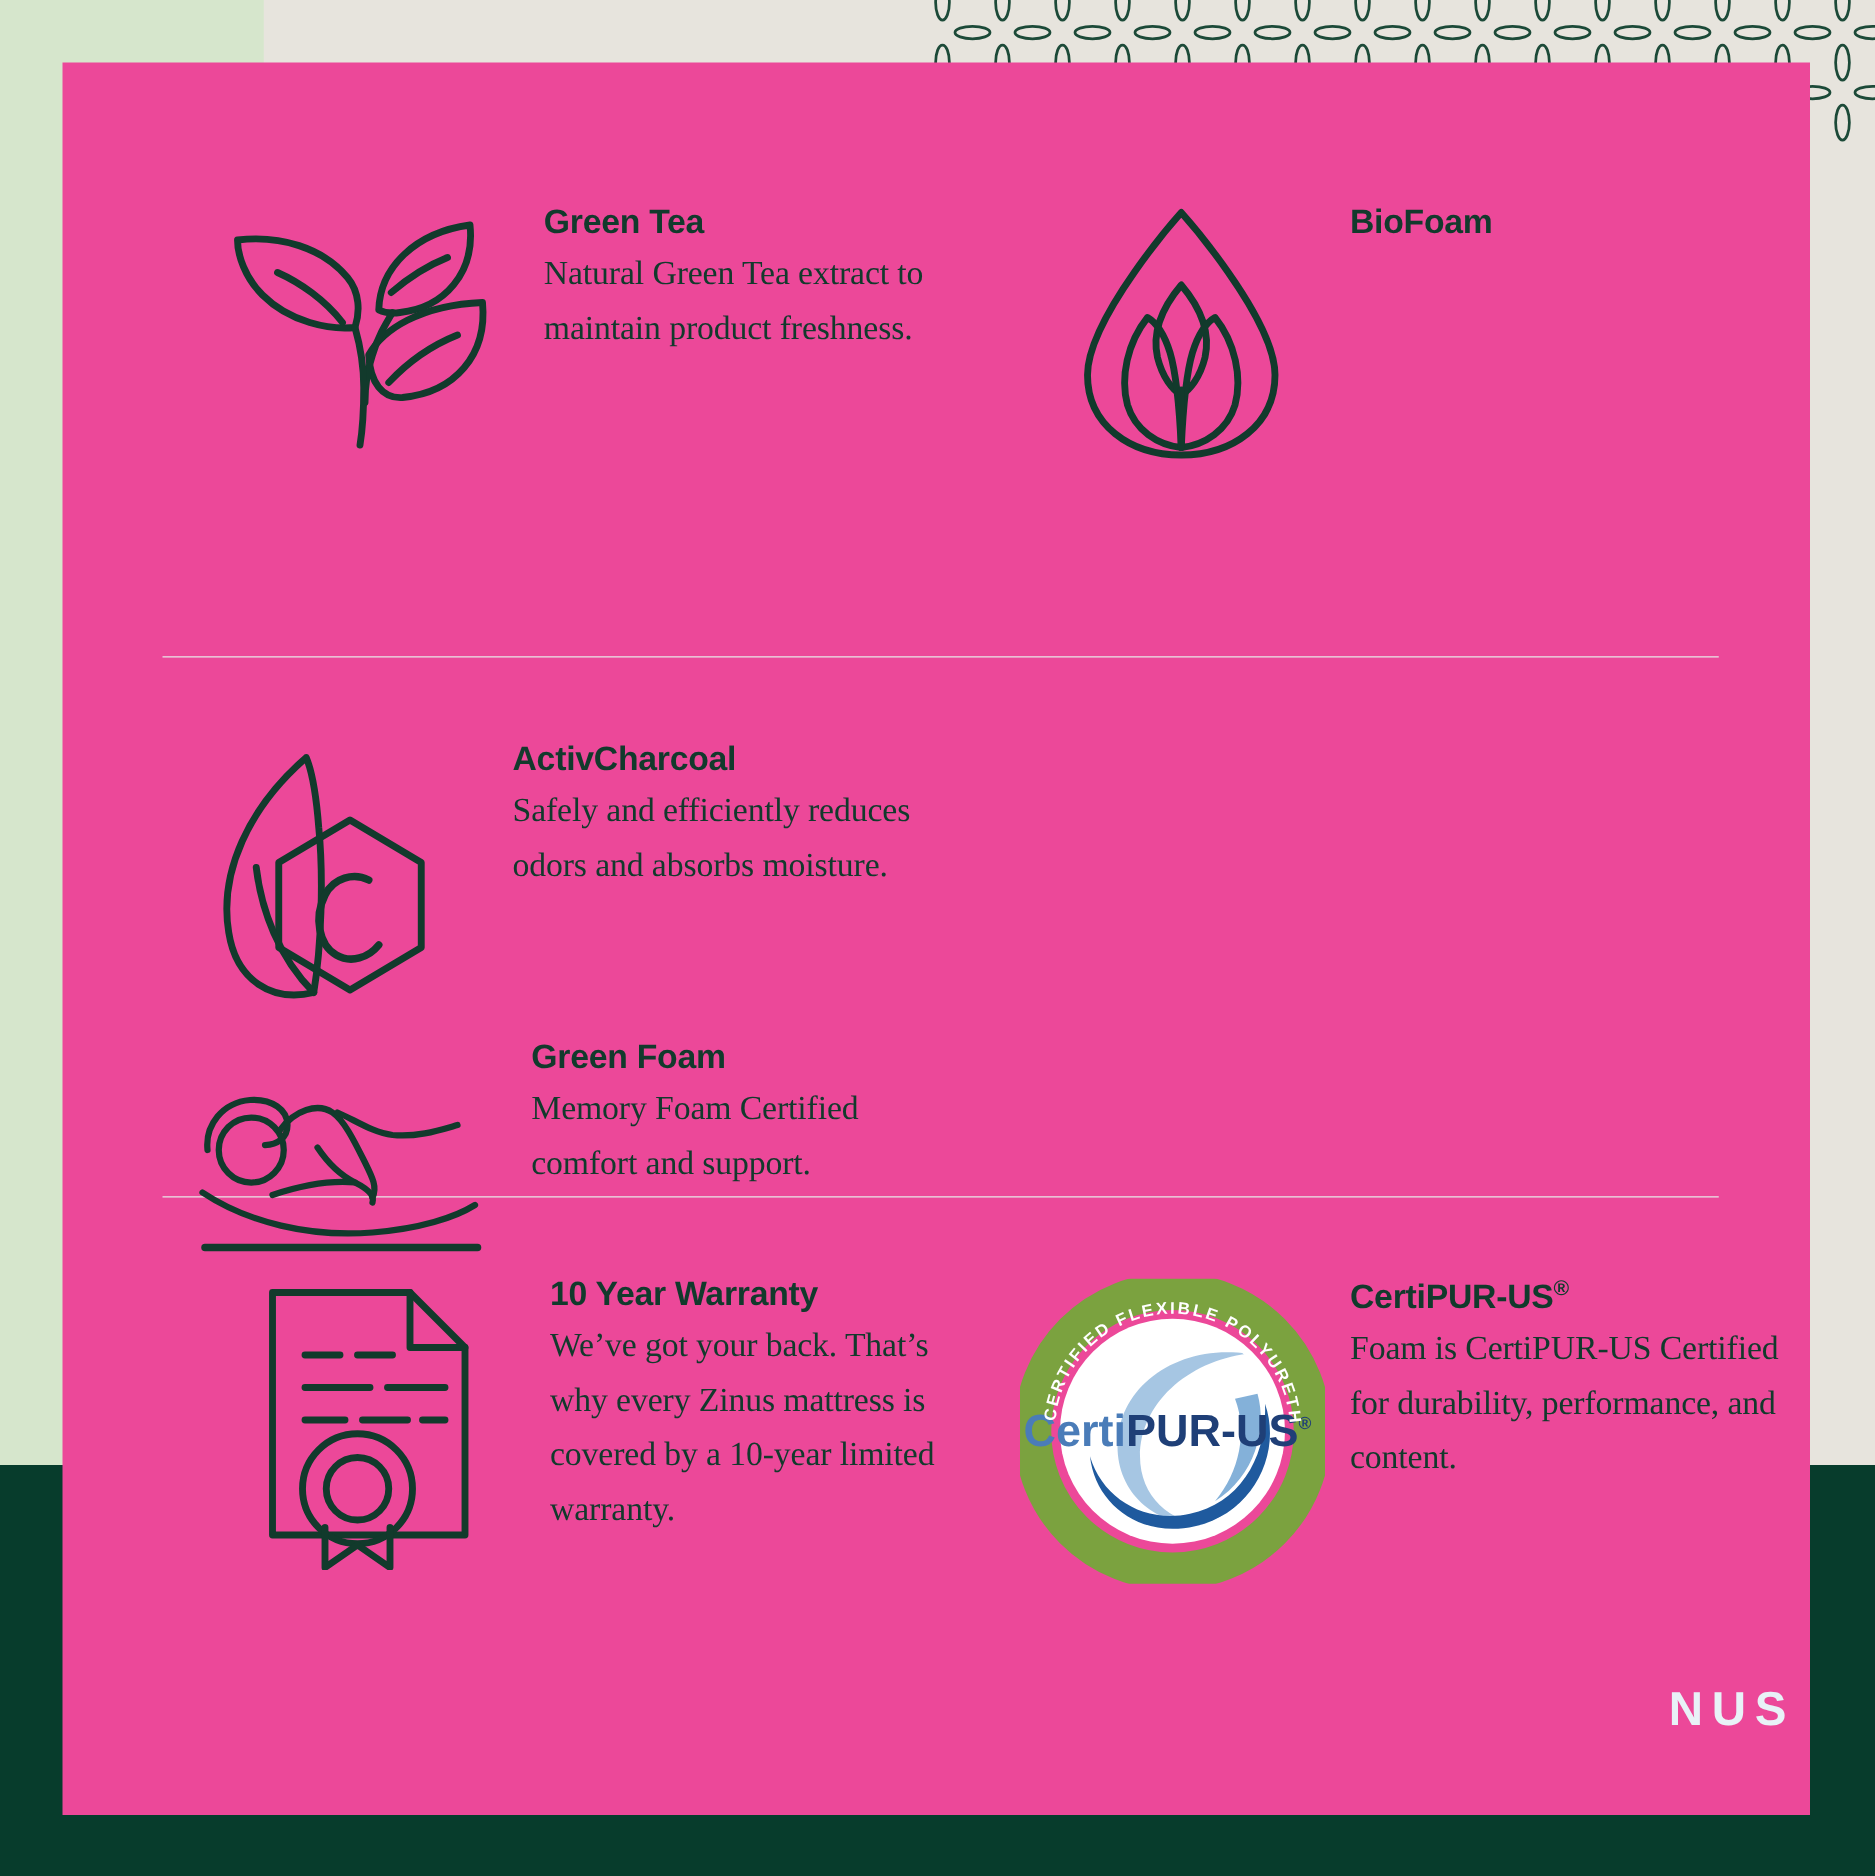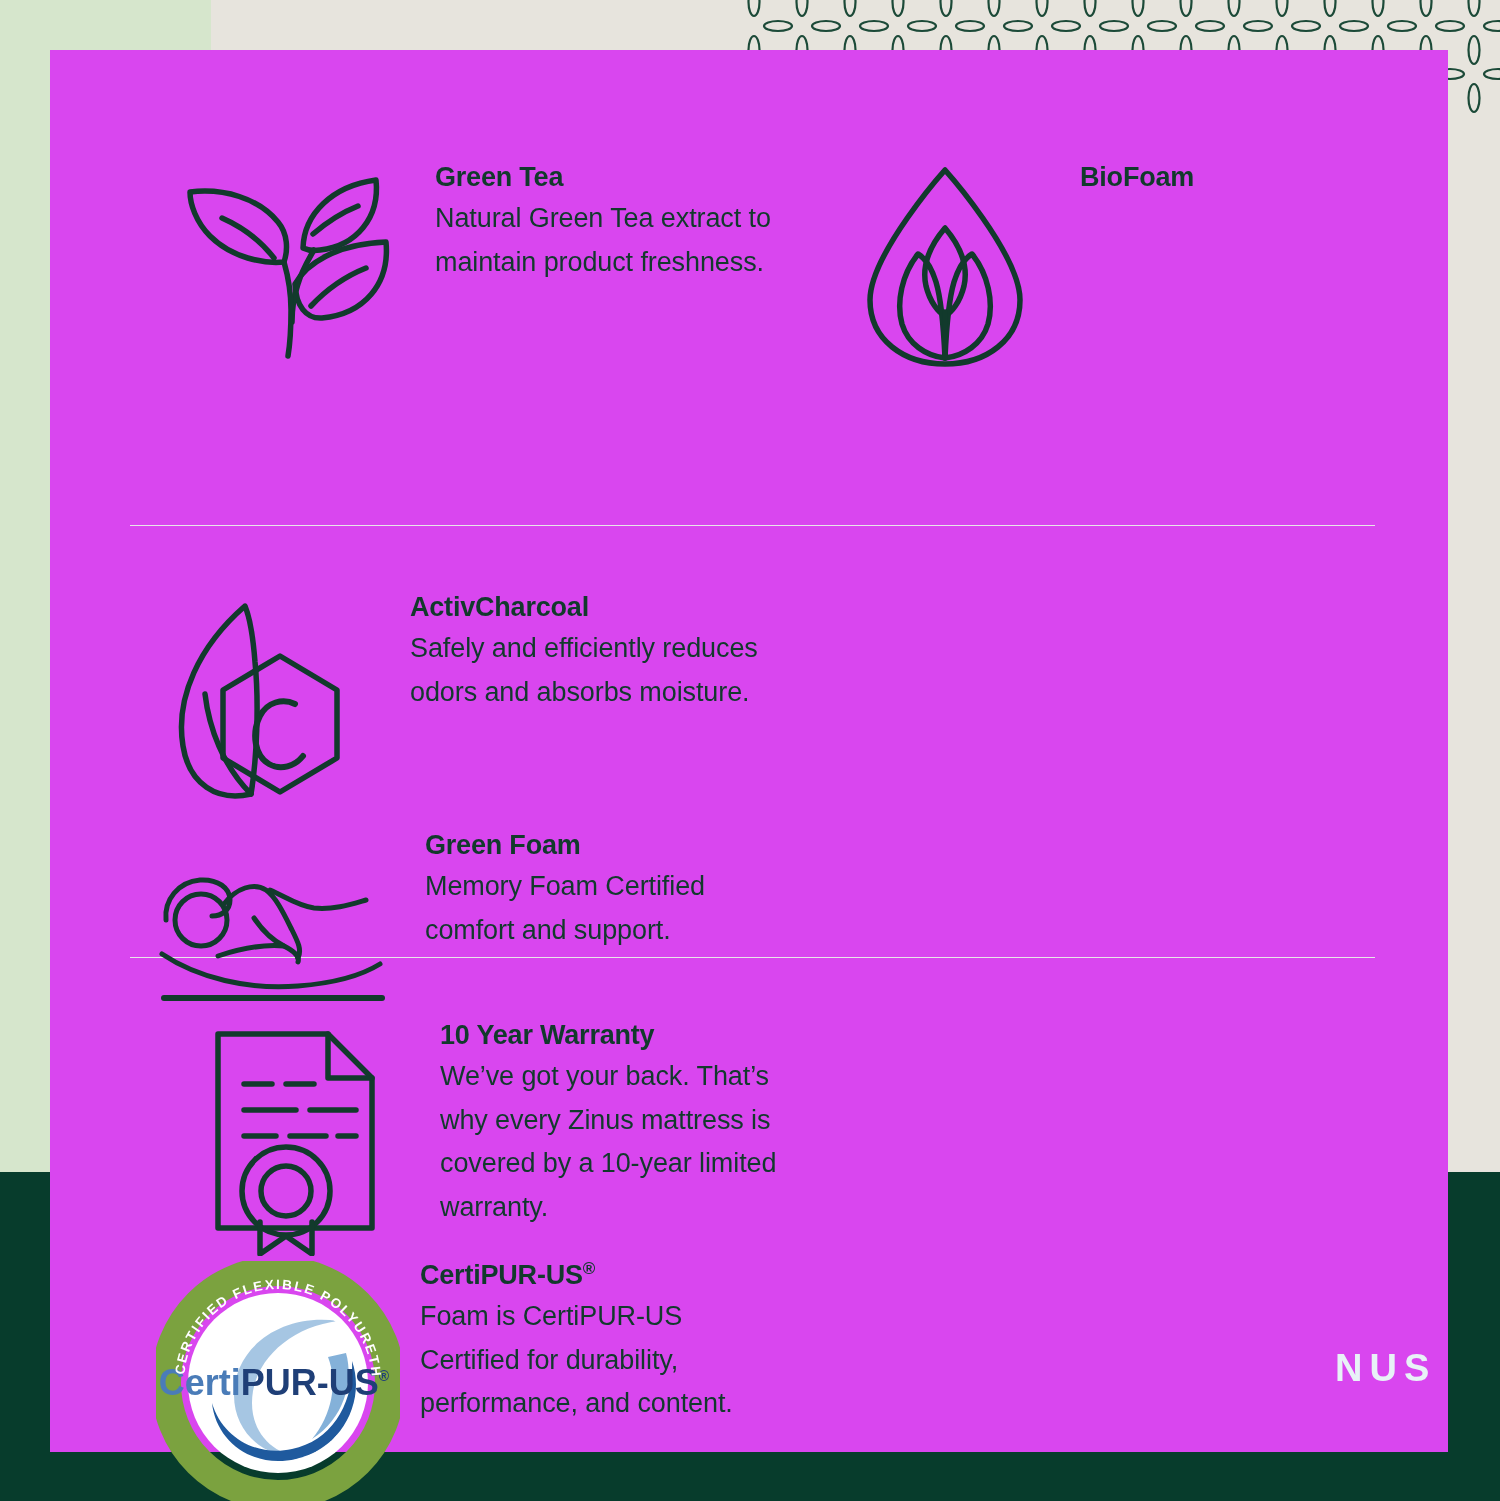--- a/index.html
+++ b/index.html
@@ -46,21 +46,21 @@
     overflow: hidden;
     pointer-events: none;
   }
   .pattern svg { display: block; }
 
   
   .card {
     position: absolute;
     left: 50px; top: 50px;
     width: 1398px; height: 1402px;
-    background: #d946ef;
+    background: #ec4899;
   }
 
   
   .watermark {
     position: absolute;
     left: 1285px; top: 1297px;
     font-size: 38px;
     letter-spacing: 7px;
     font-weight: 700;
     color: #e8f2f7;
@@ -120,20 +120,21 @@
     vertical-align: super;
     font-weight: 600;
   }
   .feat-desc {
     font-size: 27px;
     font-weight: 400;
     color: #123a2c;
     line-height: 1.62;
     margin: 0;
     letter-spacing: -0.1px;
+    font-family: Liberation Serif, serif;
   }
 
   
   .ic-greentea { width: 280px; padding-left: 25px; padding-top: 6px; }
   .ic-biofoam  { width: 270px; padding-left: 20px; padding-top: 2px;}
   .ic-charcoal { width: 270px; padding-left: 10px; padding-top: 8px; }
   .ic-memory   { width: 285px; padding-left: 10px; padding-top: 30px; }
   .ic-warranty { width: 280px; padding-left: 30px; padding-top: 8px; }
   .ic-certipur { width: 285px; padding-left: 5px;  padding-top: 5px; }
 
@@ -346,21 +347,21 @@
           <div class="text-wrap txt-col-right">
             <h3 class="feat-title">Green Foam</h3>
             <p class="feat-desc">Memory Foam Certified comfort and support.</p>
           </div>
         </div>
 
       </div>
 
       <div class="divider"></div>
 
-      <div class="row r3" style="padding-top:60px;flex-direction:column;">
+      <div class="row r3" style="padding-top:60px;">
 
         <div class="cell left">
           <div class="icon-wrap ic-warranty">
             <svg width="180" height="230" viewBox="0 0 180 230" fill="none" xmlns="http://www.w3.org/2000/svg" stroke="#123a2c" stroke-width="5.5" stroke-linecap="round" stroke-linejoin="round">
 
               <path d="M8 8 L118 8 L162 52 L162 202 L8 202 Z"></path>
               <path d="M118 8 L118 52 L162 52"></path>
 
               <path d="M34 58 L62 58 M76 58 L104 58"></path>
               <path d="M34 84 L86 84 M100 84 L146 84"></path>

